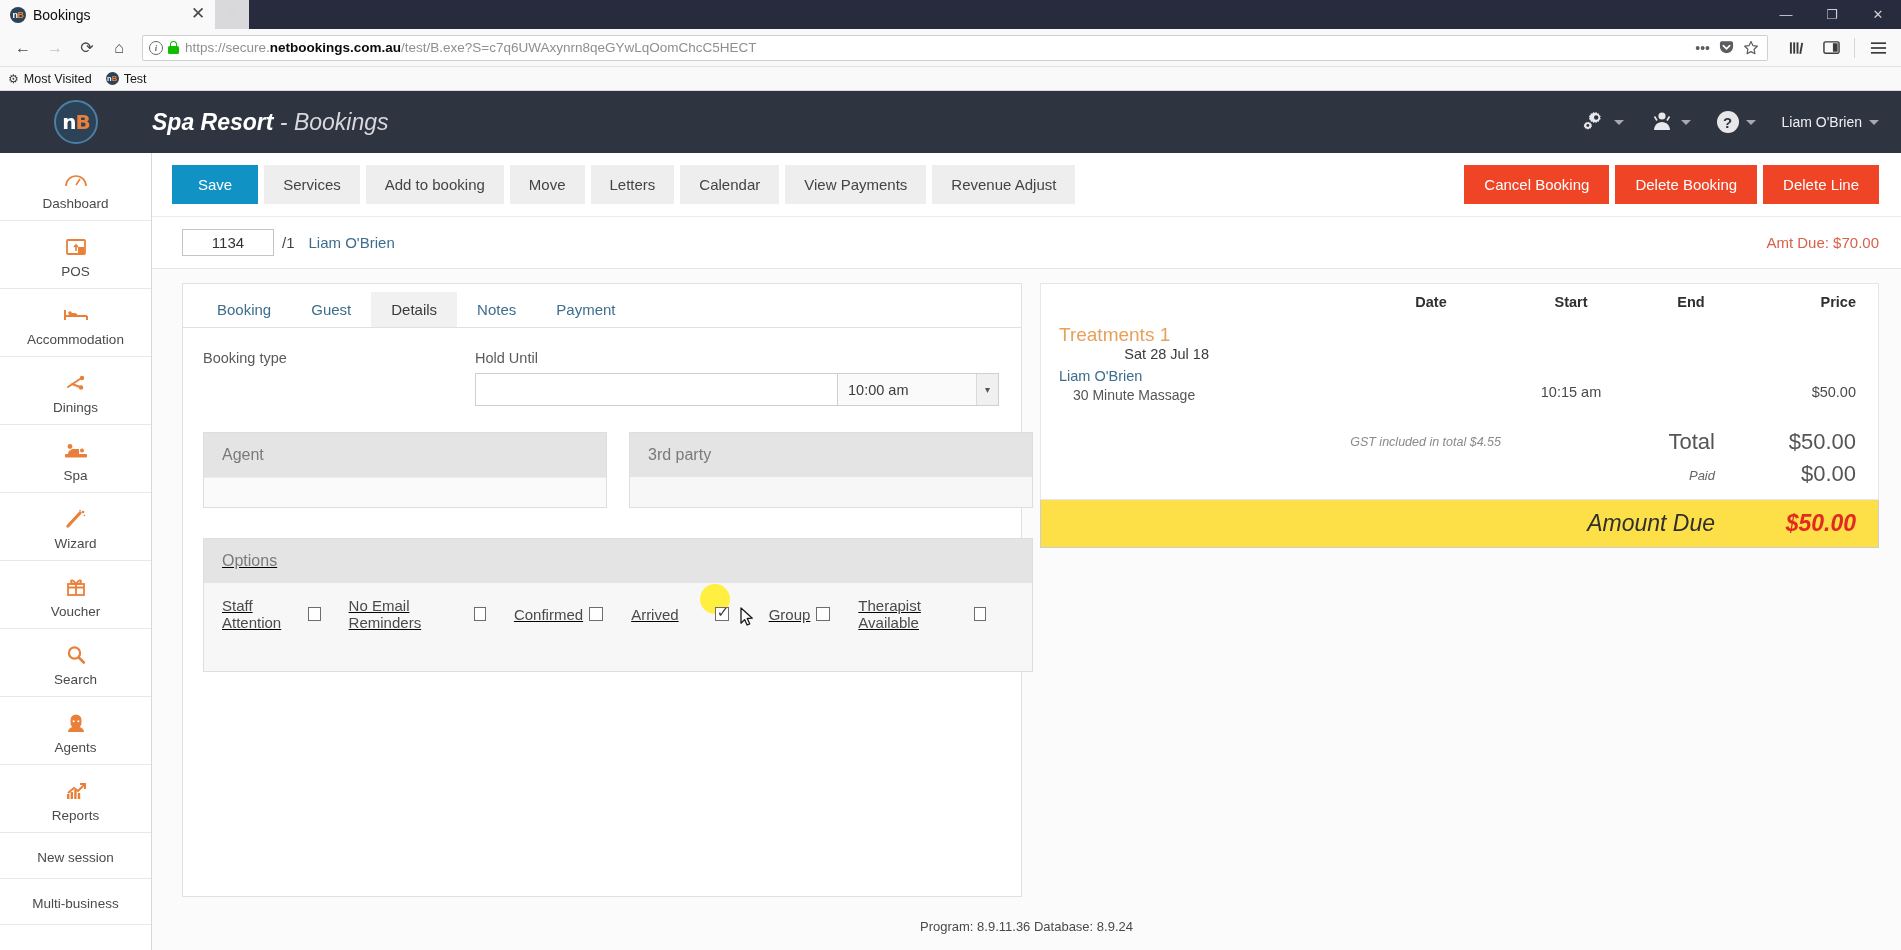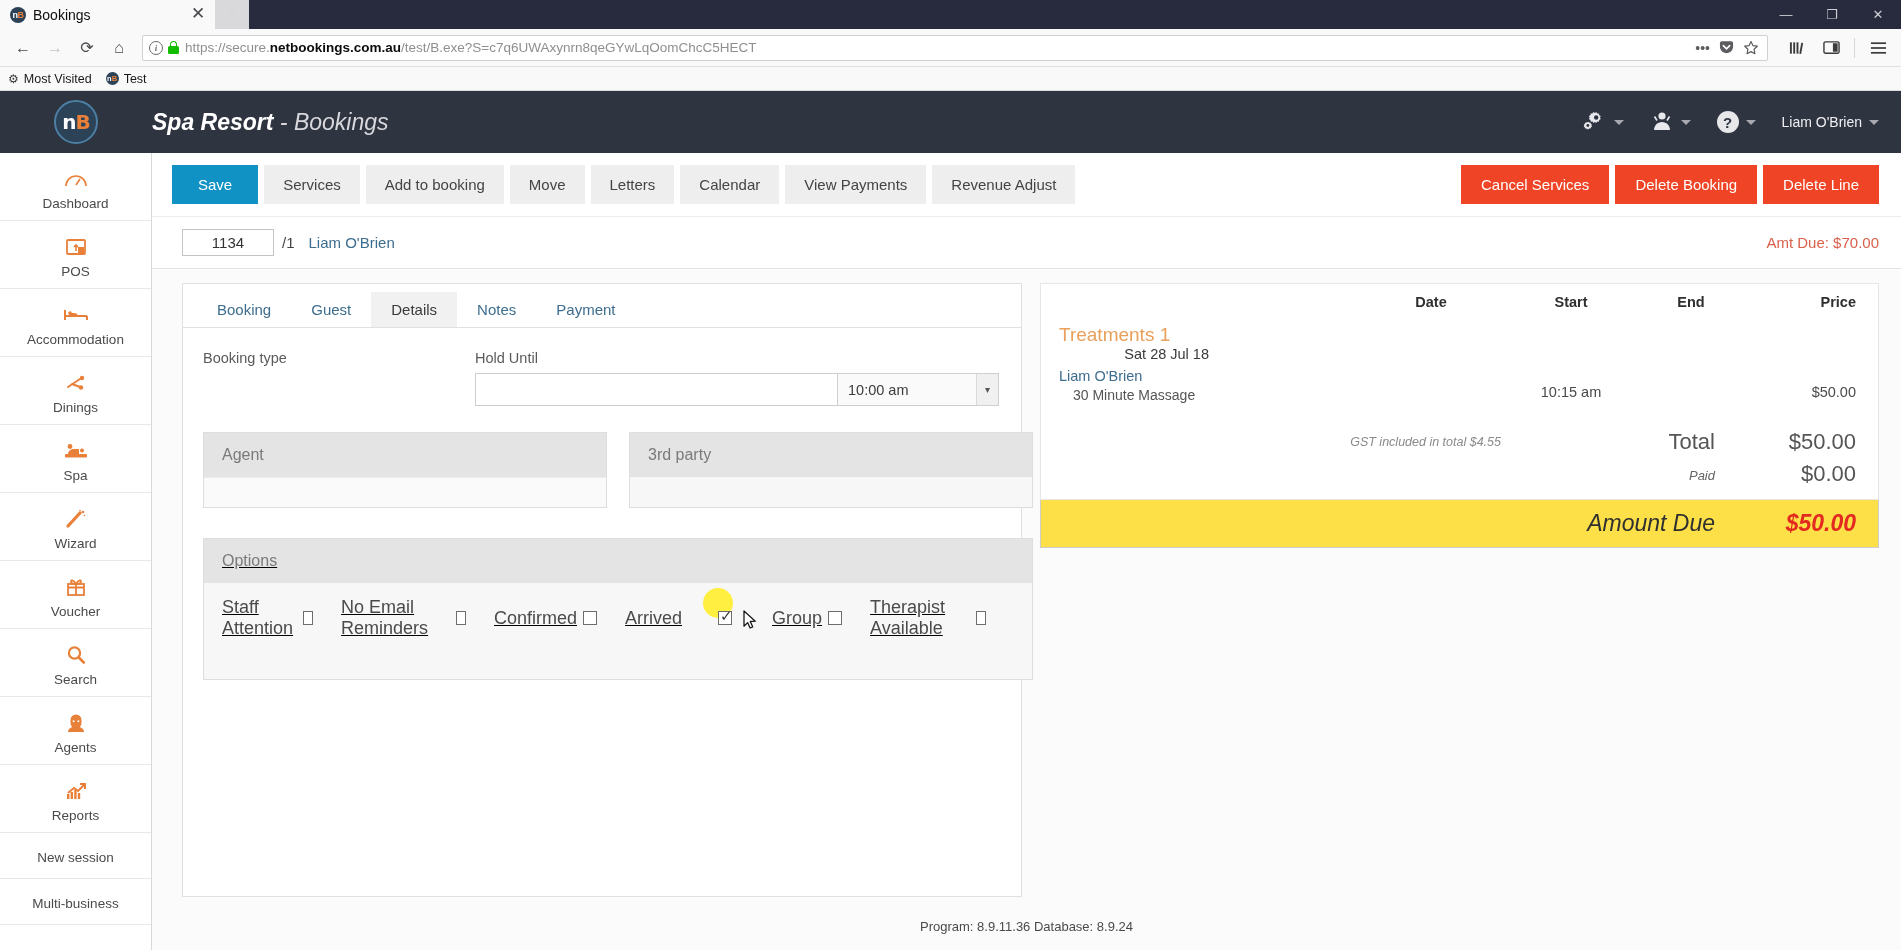--- a/index.html
+++ b/index.html
@@ -196,21 +196,21 @@
   .panel-hd { background:#e4e4e4; padding: 13px 18px; font-size:16px; color:#7a7a7a;}
   .panel-bd { padding: 16px 18px; background:#f7f7f7;}
   .panel-agent { width: 404px; flex:0 0 404px;}
   .panel-agent .panel-bd { height: 30px; padding: 0; background:#fafafa; border-top:1px solid #ececec;}
   .panel-3rd { width: 404px; flex:0 0 404px;}
   .f-lbl { font-size: 14.5px; color:#4c4c4c; margin-bottom: 7px;}
   .f-inp { width: 100%; height: 33px; border:1px solid #c9c9c9; background:#fff;}
   .gap18 { height: 22px; }
 
   .panel-options { margin-top: 30px; width: 830px; text-decoration: underline;}
-  .opt-row { display:flex; align-items:center; padding: 14px 18px 40px; font-size:18px; color:#4a4a4a;}
+  .opt-row { display:flex; align-items:center; padding: 14px 18px 40px; font-size:15px; color:#4a4a4a;}
   .opt { display:flex; align-items:center; gap: 6px; margin-right: 28px; position:relative;}
   .cb { width: 14px; height: 14px; border:1px solid #6d6d6d; background:#fff; display:inline-block;
         position:relative; }
   .cb.checked::after {
     content:"✓"; position:absolute; left:1px; top:-5px; font-size:15px; color:#3a3a3a;
     font-family:"DejaVu Sans", sans-serif;
   }
   .hl-dot {
     position:absolute; width: 30px; height:30px; border-radius:50%;
     background: #ffef40; left: 50%; top: 50%; transform: translate(-50%,-50%);
@@ -545,21 +545,21 @@
         <div class="toolbar">
           <button class="tbtn primary">Save</button>
           <button class="tbtn">Services</button>
           <button class="tbtn">Add to booking</button>
           <button class="tbtn">Move</button>
           <button class="tbtn">Letters</button>
           <button class="tbtn">Calendar</button>
           <button class="tbtn">View Payments</button>
           <button class="tbtn">Revenue Adjust</button>
           <div class="tb-spacer"></div>
-          <button class="tbtn danger">Cancel Services</button>
+          <button class="tbtn danger">Cancel Booking</button>
           <button class="tbtn danger">Delete Booking</button>
           <button class="tbtn danger" style="margin-right:0;">Delete Line</button>
         </div>
 
         <div class="idbar">
           <div class="idbox">1134</div>
           <div class="idslash">/1</div>
           <div class="idname">Liam O'Brien</div>
           <div class="amtdue">Amt Due: $70.00</div>
         </div>

